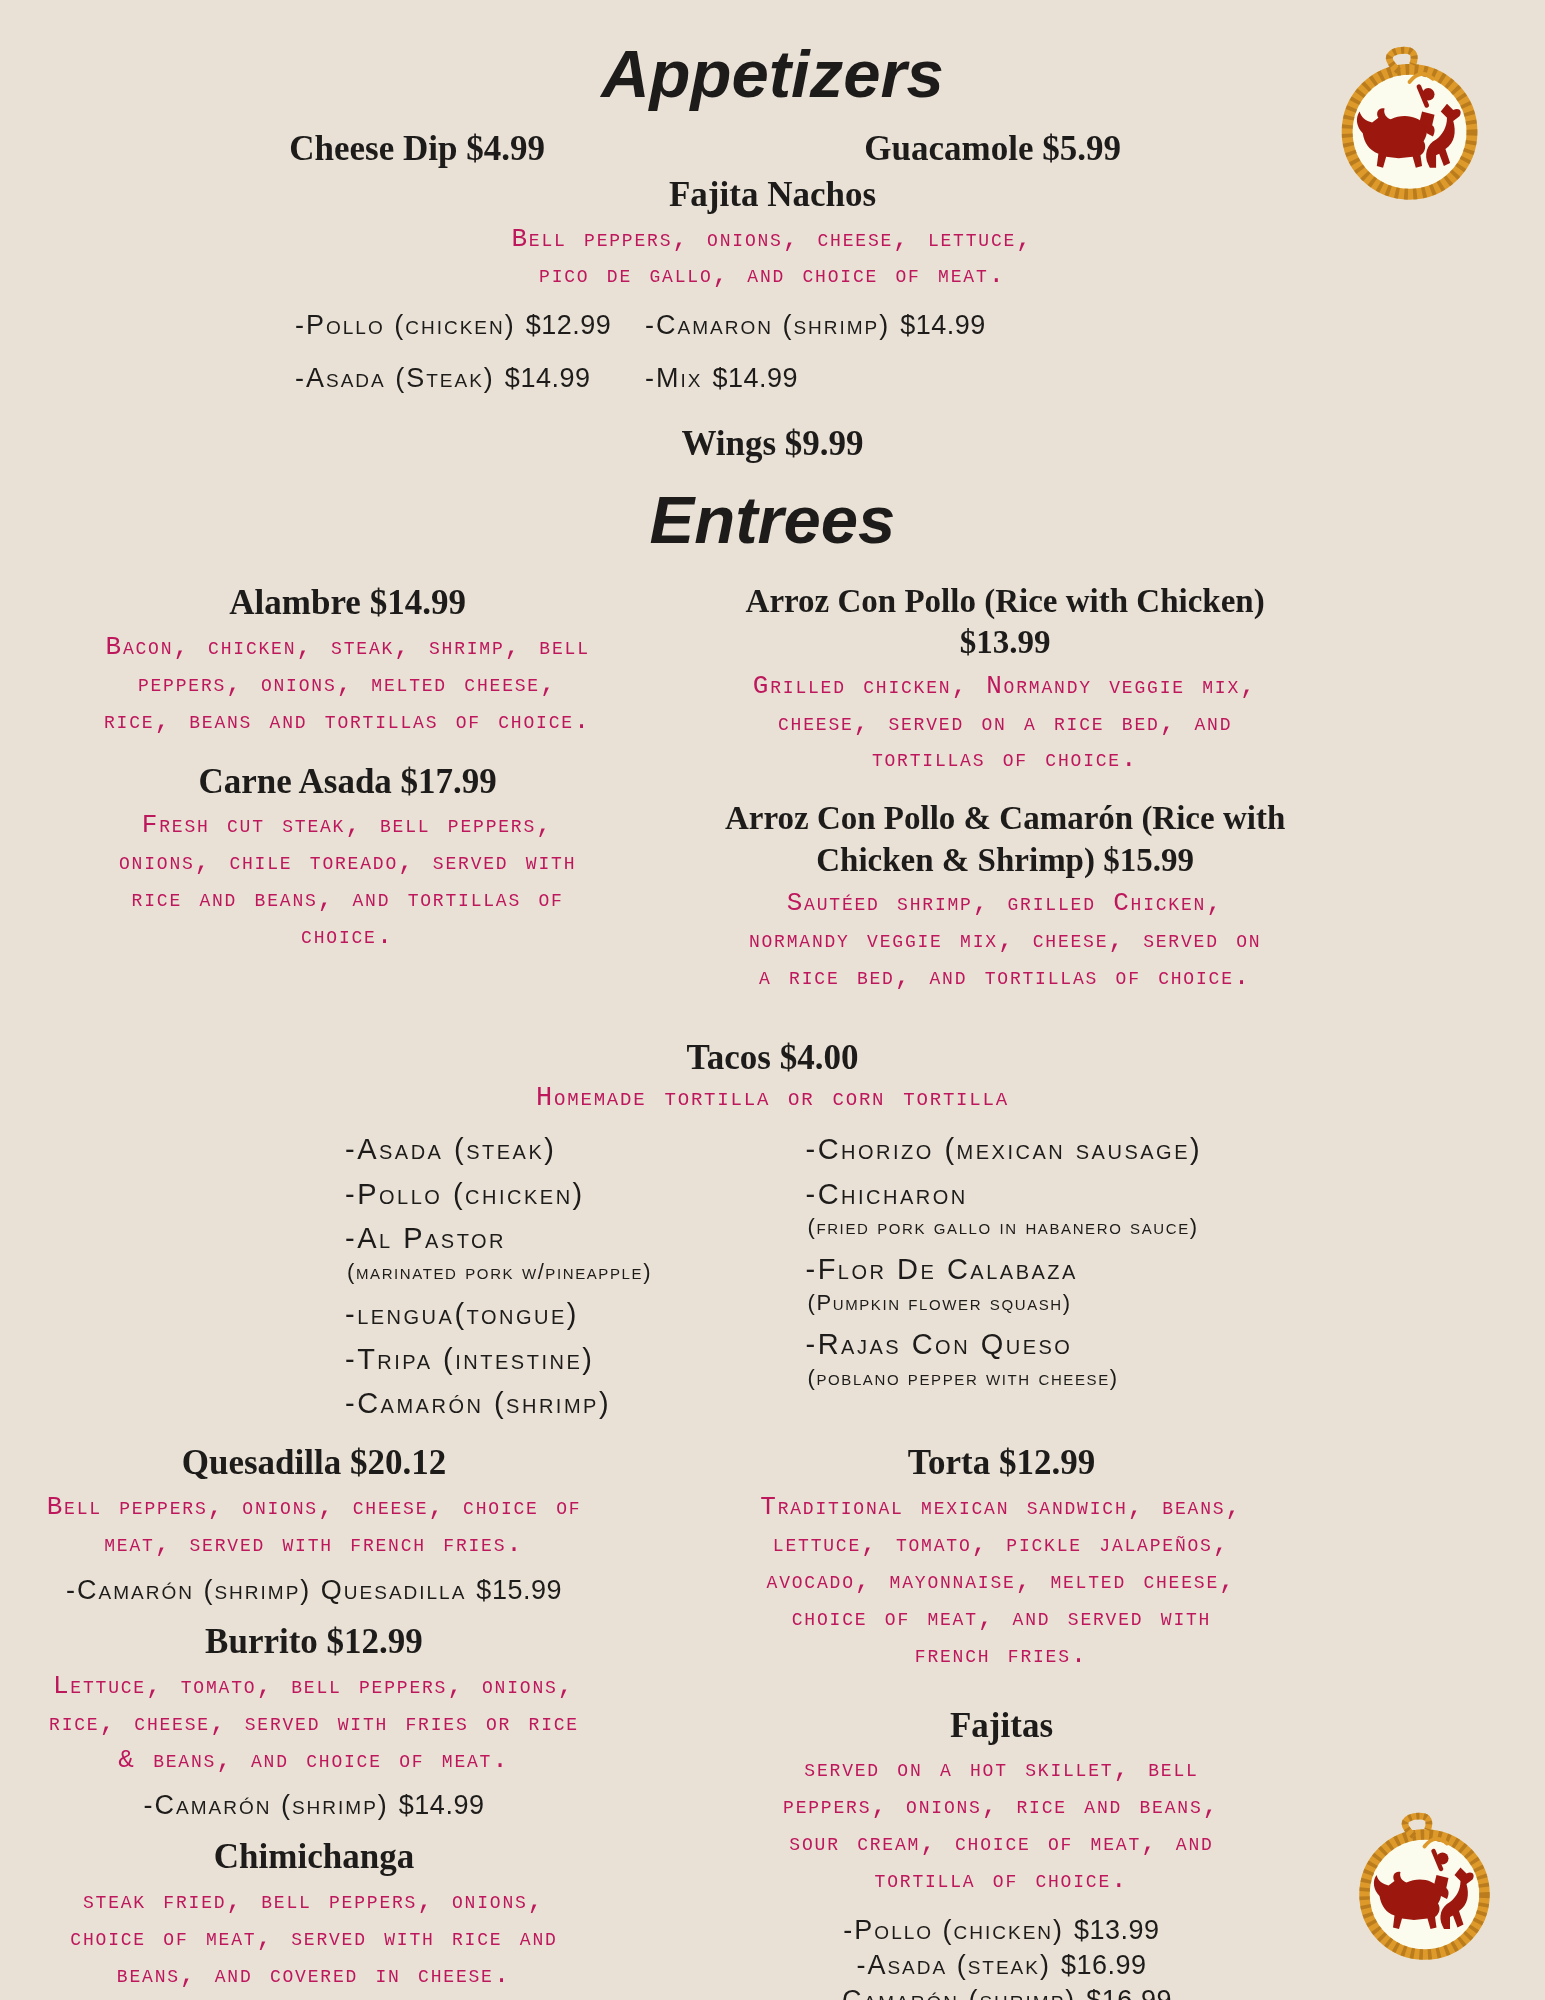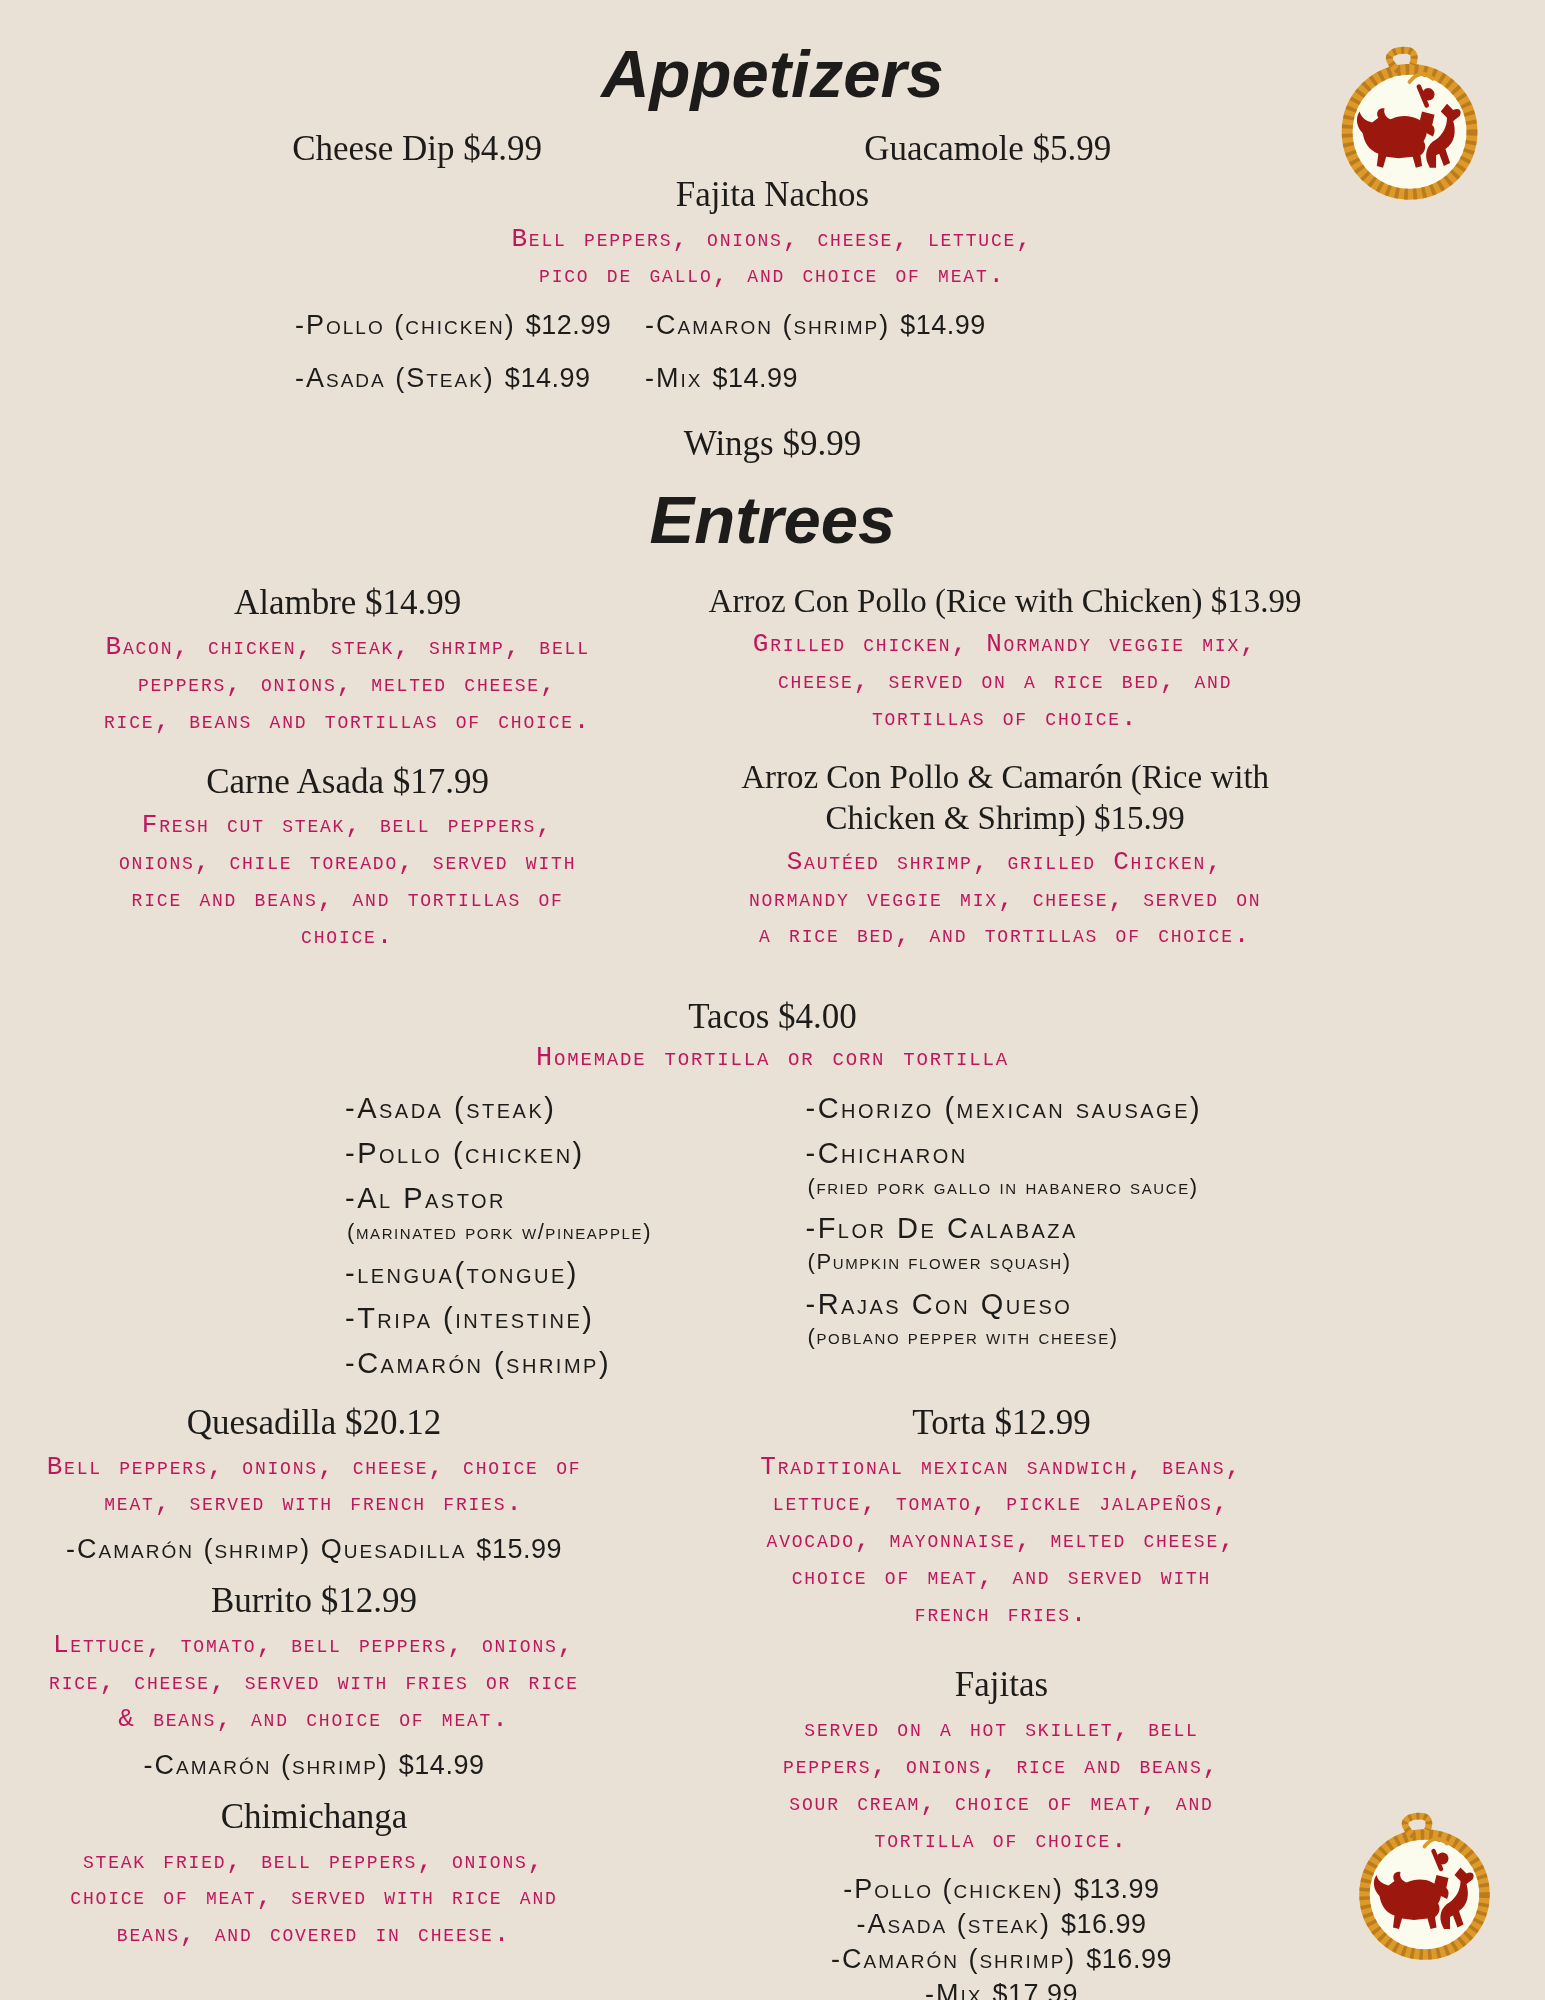--- a/index.html
+++ b/index.html
@@ -6,21 +6,21 @@
     --background:#e9e1d6; --ink:#1d1c1a; --rope:#dd9a2b; --rope_dark:#9c6410;
     --figure:#9c170e; --logo_inner:#fbfbee;
   }
   html,body{margin:0;padding:0;}
   .page{position:relative;width:1545px;height:2000px;background:var(--background);
         color:var(--ink);overflow:hidden;}
   .big-title{font-family:"Liberation Sans",sans-serif;font-weight:800;font-style:italic;
         font-size:67px;line-height:1.12;text-align:center;margin:0;letter-spacing:0;}
   .first-title{padding-top:36px;}
   .entrees-title{margin-top:16px;}
-  .serif-h{font-family:"Liberation Serif",serif;font-weight:400;font-size:35px;line-height:1.25;}
+  .serif-h{font-family:"Liberation Serif",serif;font-weight:700;font-size:35px;line-height:1.25;}
   .serif-h.sm{font-size:33px;}
   .center{text-align:center;}
   .desc{font-family:Liberation Mono, monospace;font-variant:small-caps;
         letter-spacing:1.8px;font-size:26px;line-height:1.42;color:#be185d;}
   .sc{font-family:"Liberation Sans",sans-serif;font-variant:small-caps;letter-spacing:2px;}
   .price{font-family:"Liberation Sans",sans-serif;font-weight:400;letter-spacing:.5px;margin-left:10px;}
   
   .app-row{display:flex;margin-top:16px;}
   .app-row .c1{width:54%;text-align:center;}
   .app-row .c2{width:46%;text-align:left;padding-left:30px;box-sizing:border-box;}

